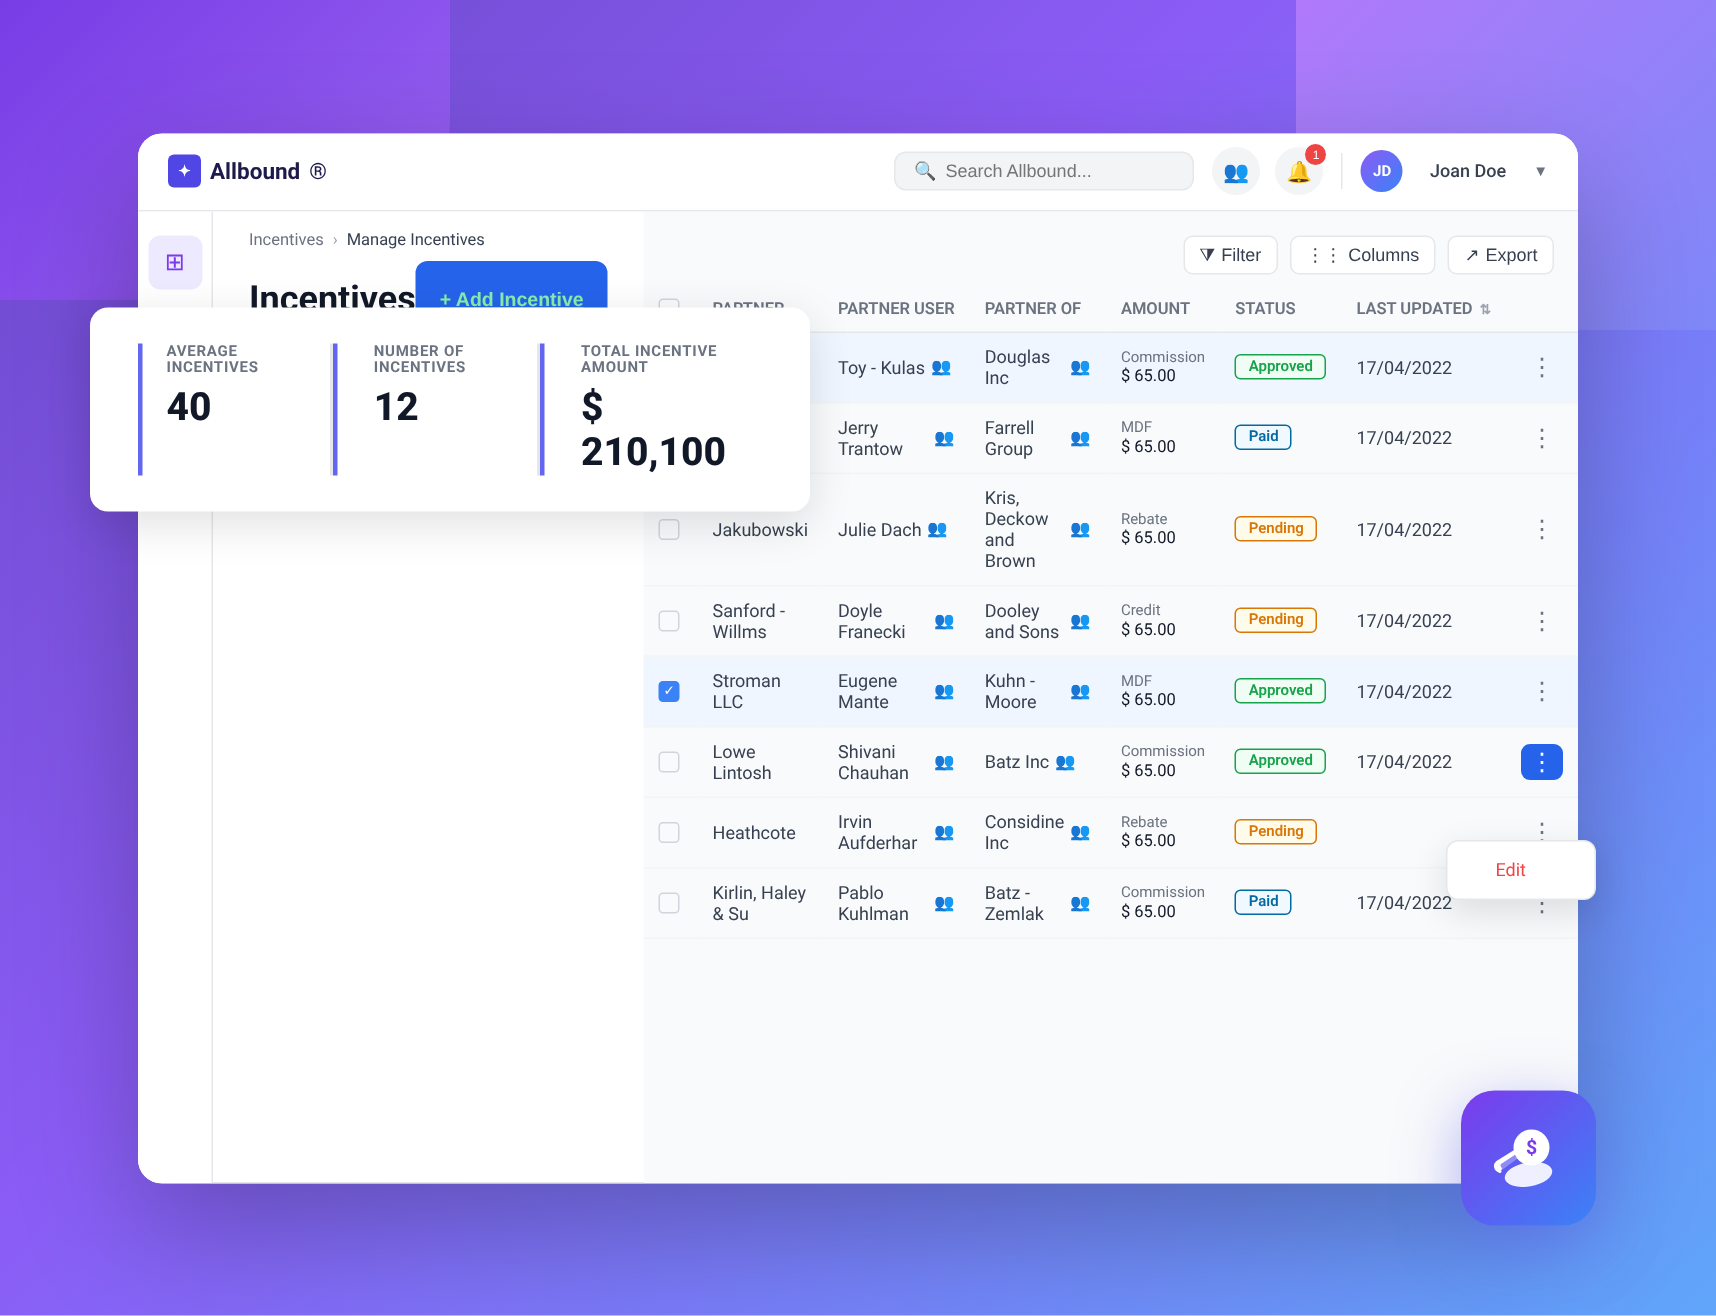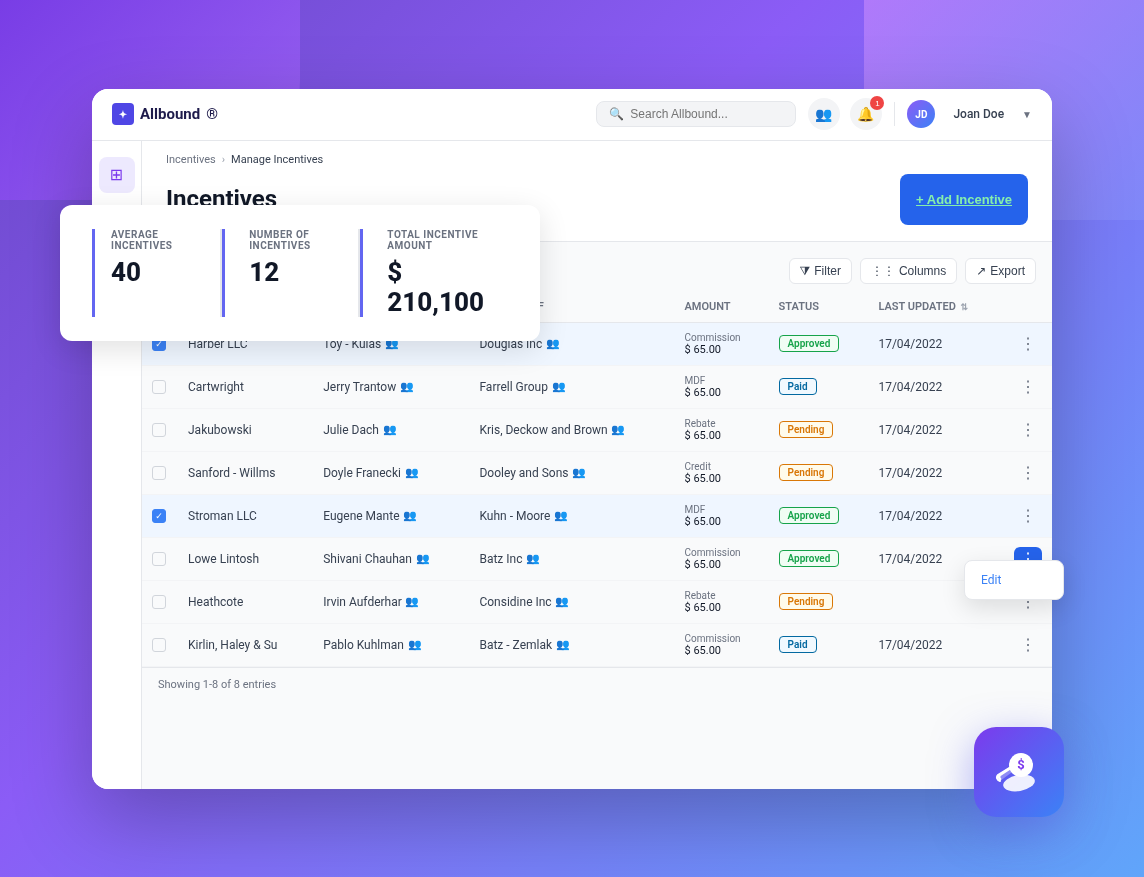--- a/index.html
+++ b/index.html
@@ -157,21 +157,21 @@
     }
     .sidebar-icon.active {
       background: #ede9fe;
       color: #7c3aed;
     }
 
     
     .content {
       flex: 1;
       display: flex;
-      flex-direction: column;
+      flex-direction: row;
       overflow: hidden;
       background: #f9fafb;
     }
 
     
     .page-header {
       background: #fff;
       padding: 12px 24px 16px;
       border-bottom: 1px solid #e5e7eb;
       flex-shrink: 0;
@@ -327,23 +327,23 @@
       top: 560px;
       background: #fff;
       border: 1px solid #e5e7eb;
       border-radius: 8px;
       box-shadow: 0 8px 24px rgba(0,0,0,0.12);
       padding: 6px 0;
       z-index: 50;
       min-width: 100px;
     }
     .context-item {
-      padding: 6px 16px;
+      padding: 6px 32px;
       font-size: 12px;
-      color: #3b82f6;
+      color: #ef4444;
       cursor: pointer;
     }
 
     .table-footer {
       padding: 10px 16px;
       font-size: 11px;
       color: #6b7280;
       border-top: 1px solid #e5e7eb;
     }
 
@@ -613,23 +613,20 @@
     <td class="amount-cell">
       <div class="amount-type">Commission</div>
       <div class="amount-value">$ 65.00</div>
     </td>
     <td><span class="badge-status badge-paid">Paid</span></td>
     <td>17/04/2022</td>
     <td><button class="dots-btn">⋮</button></td>
   </tr>
             </tbody>
         </table>
-        <div class="table-footer">
-          <span>Showing 1-8 of 8 entries</span>
-        </div>
       </div>
     </div>
   </div>
 </div>
 
 <div class="context-menu">
   <div class="context-item">Edit</div>
 </div>
 
 <div class="app-icon">

